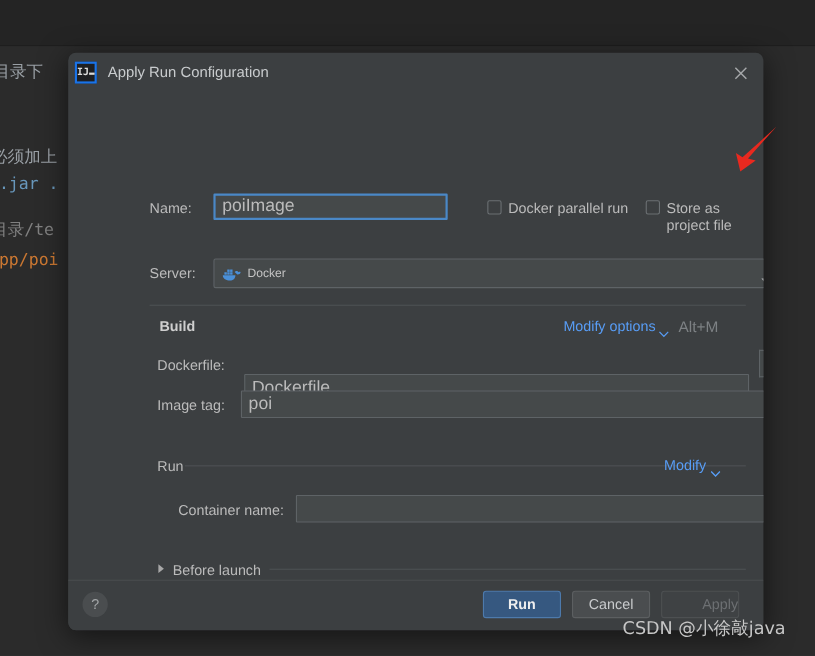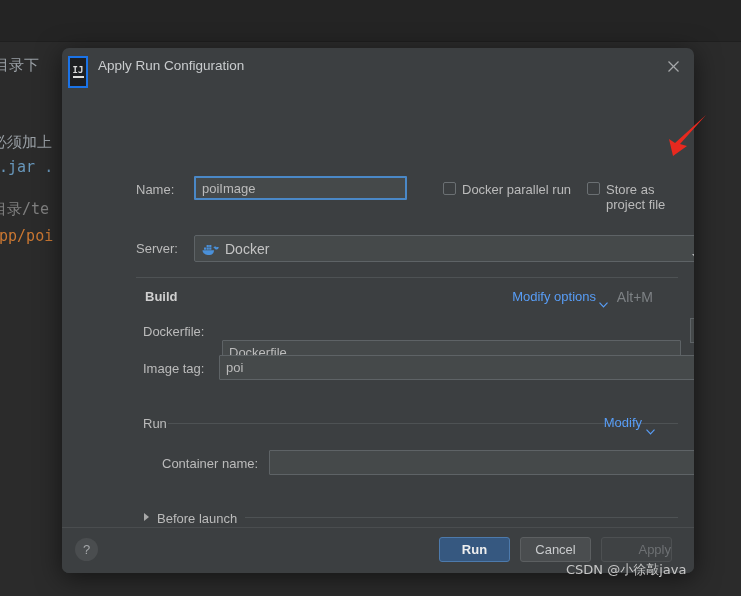--- a/index.html
+++ b/index.html
@@ -43,25 +43,25 @@
     box-shadow: 0 5px 26px rgba(0,0,0,0.55);
     overflow: hidden;
   }
   #dialog-titlebar {
     position: relative;
     height: 37px;
     display: flex; align-items: center;
   }
   #ij-logo {
     position: absolute; left: 6px; top: 8px;
-    width: 20px; height: 32px;
+    width: 20px; height: 20px;
     border: 2px solid #1a73e8;
     background: #1e1f22;
     display: flex; align-items: center; justify-content: center;
-    flex-direction: column;
+    flex-direction: row;
   }
   #ij-logo .ij-txt {
     font-family: "DejaVu Sans Mono", monospace;
     font-size: 9px; font-weight: bold; color: #dcdcdc;
     line-height: 9px; letter-spacing: 0px;
   }
   #ij-logo .ij-bar {
     width: 11px; height: 2px; background: #dcdcdc; margin-top: 1px;
   }
   #dialog-title {
@@ -81,21 +81,21 @@
     position: absolute;
     font-size: 13px;
     color: #bbbbbb;
   }
 
   .textfield {
     position: absolute;
     background: #45494a;
     border: 1px solid #5e6366;
     color: #bbbbbb;
-    font-size: 13px;
+    font-size: 16px;
     display: flex; align-items: center;
     padding-left: 6px;
     border-radius: 1px;
   }
   .textfield.focused {
     border: 2px solid #4a88c7;
     background: #45494a;
   }
 
   
@@ -121,21 +121,21 @@
   #server-label { left: 74px; top: 156px; }
   #server-combo {
     position: absolute; left: 132px; top: 150px;
     width: 518px; height: 27px;
     background: #45494a; border: 1px solid #5e6366;
     border-radius: 2px;
     display: flex; align-items: center;
     cursor: pointer;
   }
   #docker-icon { margin-left: 7px; width: 17px; height: 14px; }
-  #server-value { margin-left: 6px; font-size: 14px; color: #c4c4c4; }
+  #server-value { margin-left: 6px; font-size: 11px; color: #c4c4c4; }
   #server-arrow {
     position: absolute; right: 8px; top: 11px;
   }
 
   
   .section-head {
     position: absolute;
     font-size: 13px; font-weight: bold; color: #cfcfcf;
   }
   .section-head.normal { font-weight: normal; color: #bbbbbb; }
@@ -233,21 +233,21 @@
   
   #red-arrow {
     position: absolute; left: 660px; top: 113px;
     width: 50px; height: 52px;
     pointer-events: none;
   }
 
   
   #watermark {
     position: absolute; left: 566px; top: 561px;
-    font-size: 13px;
+    font-size: 16px;
     color: #c7c7c7;
     font-family: "DejaVu Sans", sans-serif;
     white-space: nowrap;
   }
 </style>
 </head>
 <body>
 
 <div id="ide-bg">
   <div id="ide-topbar"></div>

